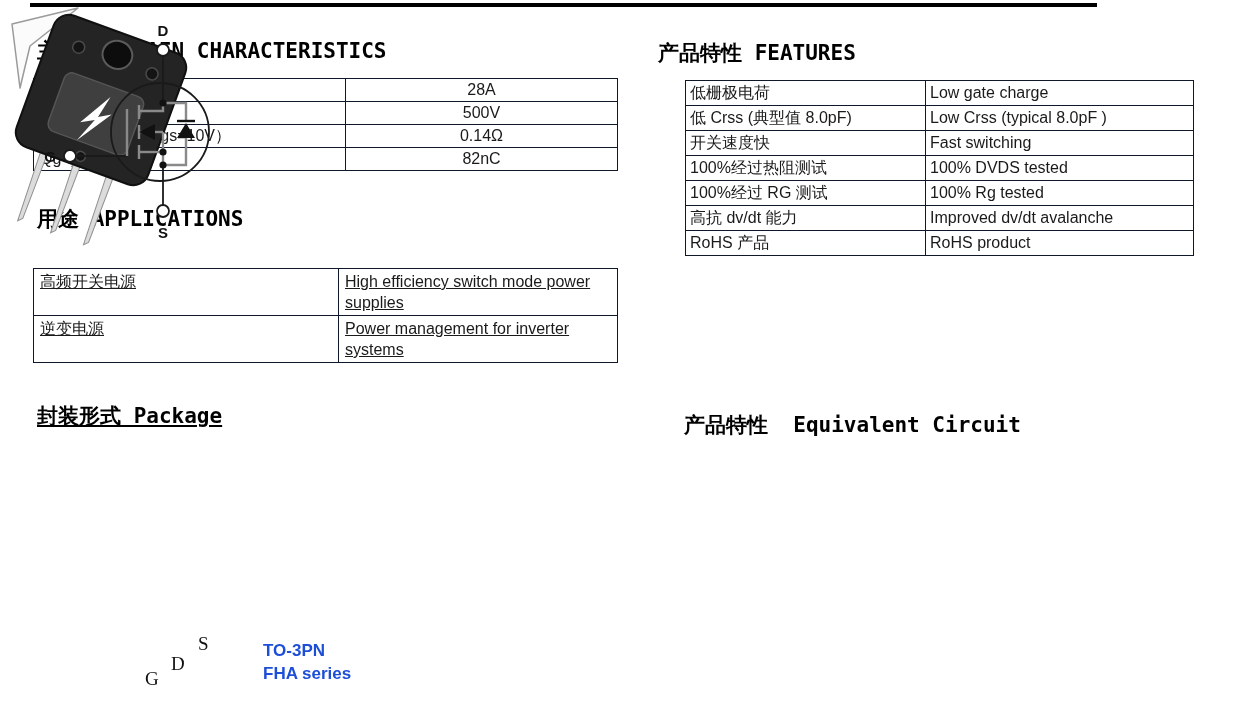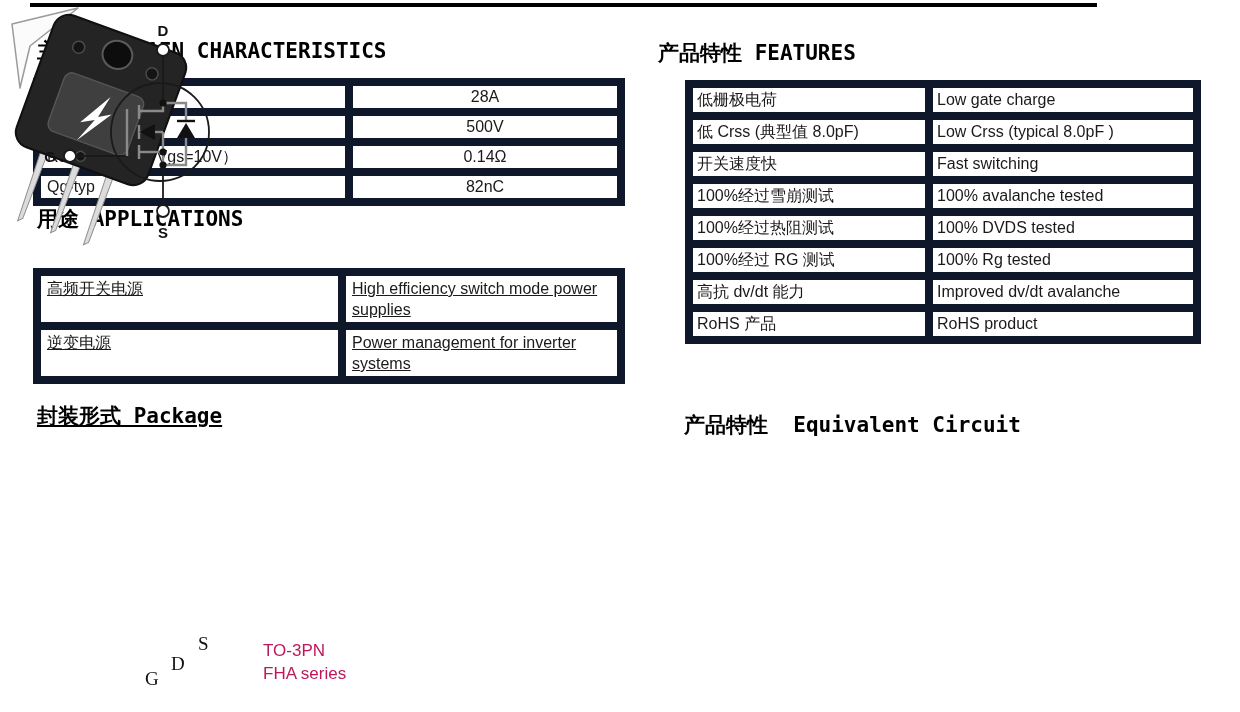--- a/index.html
+++ b/index.html
@@ -2,29 +2,29 @@
 <html><head>
 <meta charset="utf-8">
 <style>
   html,body{margin:0;padding:0;background:#fff;}
   .page{position:relative;width:1240px;height:712px;background:#ffffff;
         font-family:"Liberation Sans",sans-serif;color:#000;overflow:hidden;}
   .rule-top{position:absolute;left:30px;top:3px;width:1067px;height:4px;background:#000;}
   .heading{position:absolute;font-family:"DejaVu Sans Mono","Liberation Mono",monospace;
            font-weight:bold;font-size:21px;line-height:26px;white-space:pre;color:#000;}
   table{border-collapse:collapse;position:absolute;table-layout:fixed;background:#fff;}
-  td{border:8px solid #0f172a;font-size:16px;padding:1px 6px;color:#1a1a1a;overflow:hidden;}
+  td{border:1px solid #0f172a;font-size:16px;padding:1px 6px;color:#1a1a1a;overflow:hidden;}
   .t-main{left:33px;top:78px;width:584px;}
   .t-main td{height:20px;line-height:20px;}
   .t-main td.c-val{text-align:center;}
   .t-app{left:33px;top:268px;width:584px;}
   .t-app td{height:43px;vertical-align:top;line-height:21px;padding-top:2px;text-decoration:underline;}
   .t-feat{left:685px;top:80px;width:508px;}
   .t-feat td{height:22px;line-height:22px;padding-left:4px;}
-  .caption{position:absolute;font-size:17px;color:#be185d;line-height:22px;}
+  .caption{position:absolute;font-size:17px;color:#1d4ed8;line-height:22px;font-weight:bold;}
   .pin-label{position:absolute;font-family:"Liberation Serif",serif;font-size:19px;color:#111;}
   svg{position:absolute;}
   svg text{font-family:"Liberation Sans",sans-serif;font-weight:bold;font-size:15px;fill:#111;}
 </style>
 </head>
 <body>
 
 <div class="page">
 
   <div class="rule-top"></div>
@@ -87,24 +87,20 @@
         <td>低栅极电荷</td>
         <td>Low gate charge</td>
       </tr>
       <tr>
         <td>低 Crss (典型值 8.0pF)</td>
         <td>Low Crss (typical 8.0pF )</td>
       </tr>
       <tr>
         <td>开关速度快</td>
         <td>Fast switching</td>
-      </tr>
-      <tr>
-        <td>100%经过雪崩测试</td>
-        <td>100% avalanche tested</td>
       </tr>
       <tr>
         <td>100%经过热阻测试</td>
         <td>100% DVDS tested</td>
       </tr>
       <tr>
         <td>100%经过 RG 测试</td>
         <td>100% Rg tested</td>
       </tr>
       <tr>

